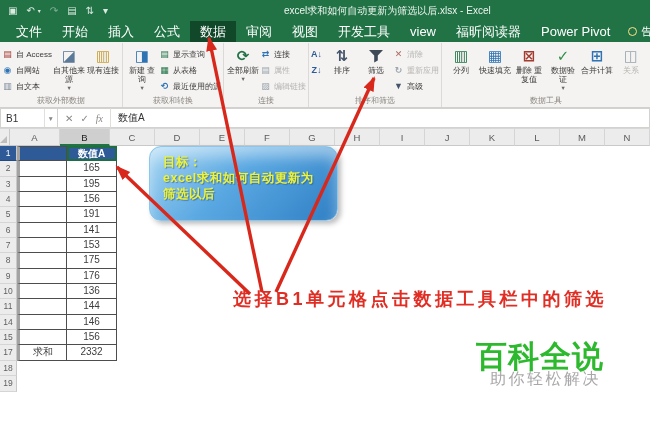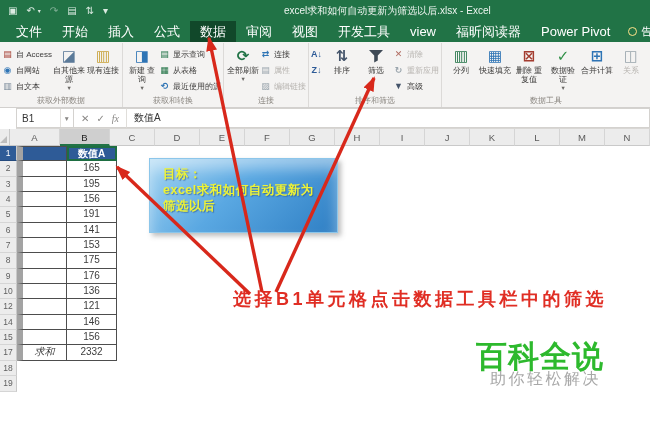--- a/index.html
+++ b/index.html
@@ -46,21 +46,21 @@
     font-size:8px; color:#3b3a39; text-align:center; padding-top:2px; line-height:1.15;
   }
   .rlarge .ricon { height:21px; display:flex; align-items:center; justify-content:center; font-size:15px; }
   .rlarge.disabled, .rsmall.disabled { color:#b6b3af; }
   .rstack { display:flex; flex-direction:column; padding-top:3px; }
   .rsmall { display:flex; align-items:center; gap:3px; font-size:8px; color:#3b3a39; height:16px; white-space:nowrap; }
   .rsmall .sicon { font-size:9px; width:11px; text-align:center; }
   .arrow-glyph { font-size:6.5px; color:#6b6966; }
   
   .fbar {
-    position:absolute; top:108px; left:16px; right:0; height:21px;
+    position:absolute; top:108px; left:0; right:0; height:21px;
     background:#f4f3f2; display:flex; align-items:stretch; border-bottom:1px solid #d9d7d4;
   }
   .namebox {
     width:58px; background:#fff; border:1px solid #d4d2cf; font-size:10px;
     display:flex; align-items:center; padding-left:5px; color:#333;
   }
   .namebox .dd { margin-left:auto; font-size:6.5px; color:#8a8886; border-left:1px solid #e2e0dd; padding:0 3px; align-self:stretch; display:flex; align-items:center; }
   .fbtns { display:flex; align-items:center; gap:7px; padding:0 7px; font-size:10px; color:#8a8886; background:#fff; border-top:1px solid #d4d2cf; border-bottom:1px solid #d4d2cf;}
   .fx { font-style:italic; font-family:"Liberation Serif","DejaVu Serif",serif; }
   .fvalue { flex:1; background:#fff; border:1px solid #d4d2cf; border-left:1px solid #e0deda; font-size:10px; display:flex; align-items:center; padding-left:7px; color:#333; }
@@ -77,28 +77,28 @@
   .gridrow { display:flex; height:15.35px; }
   .rhdr {
     width:17px; background:#ececec; border-right:1px solid #c9c9c9; border-bottom:1px solid #d5d5d5;
     font-size:8.5px; color:#5f5f5f; text-align:center; line-height:15px; flex-shrink:0;
   }
   .rhdr.sel { background:#2e5b97; color:#fff; border-bottom:1px solid #244a7d; }
   .tcell {
     width:50px; flex-shrink:0; border-right:1px solid #4d4d4d; border-bottom:1px solid #4d4d4d;
     font-size:10px; color:#3d3d3d; text-align:center; line-height:14.5px; background:#fff;
   }
-  .tcell.first { border-left:6px solid #a3a3a3;font-style:italic; }
+  .tcell.first { border-left:3px solid #a3a3a3; }
   .tcell.top { border-top:1px solid #4d4d4d; }
   .tcell.hdrfill { background:#2e5b97; }
   .tcell.b1 { color:#fff; font-weight:bold; outline:2px solid #1e6e42; outline-offset:-2px; position:relative; z-index:2; }
   
   .callout {
-    position:absolute; left:149px; top:158px; width:189px; height:75px; z-index:20;
-    border-radius:0; border:1px solid #8cc6ea;
+    position:absolute; left:149px; top:146px; width:189px; height:75px; z-index:20;
+    border-radius:12px; border:1px solid #8cc6ea;
     background:linear-gradient(135deg,#a5d5f2 0%,#5aa8e2 45%,#2f7fc4 100%);
     box-shadow:3px 3px 5px rgba(110,110,110,.45), inset 0 10px 14px rgba(255,255,255,.45);
     padding:8px 0 16px 13px;
   }
   .callout div { font-size:12.5px; font-weight:bold; color:#eef335; line-height:1.26; letter-spacing:.5px; text-shadow:1px 1px 1px rgba(40,80,140,.6); }
   .instruction {
     position:absolute; left:233px; top:287px; z-index:20;
     font-size:18px; font-weight:bold; color:#e02e24; letter-spacing:3.5px; white-space:nowrap;
   }
   .logo-title { position:absolute; left:476px; top:336px; font-size:31px; font-weight:bold; color:#2db92d; letter-spacing:1px; z-index:20; }
@@ -387,23 +387,23 @@
         <div class="rhdr">9</div>
         <div class="tcell first"></div>
         <div class="tcell">176</div>
       </div>
       <div class="gridrow">
         <div class="rhdr">10</div>
         <div class="tcell first"></div>
         <div class="tcell">136</div>
       </div>
       <div class="gridrow">
-        <div class="rhdr">12</div>
-        <div class="tcell first"></div>
-        <div class="tcell">121</div>
+        <div class="rhdr">11</div>
+        <div class="tcell first"></div>
+        <div class="tcell">144</div>
       </div>
       <div class="gridrow">
         <div class="rhdr">14</div>
         <div class="tcell first"></div>
         <div class="tcell">146</div>
       </div>
       <div class="gridrow">
         <div class="rhdr">15</div>
         <div class="tcell first"></div>
         <div class="tcell">156</div>

